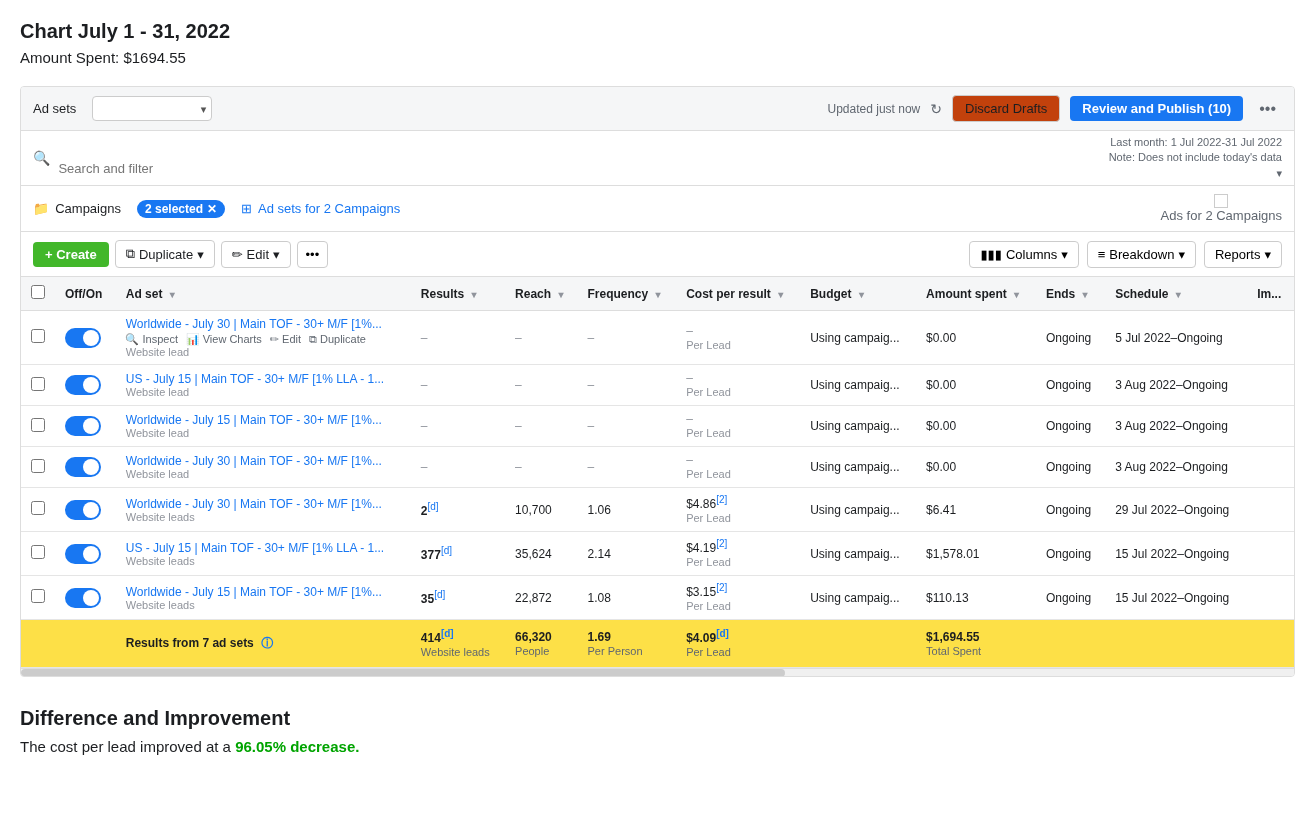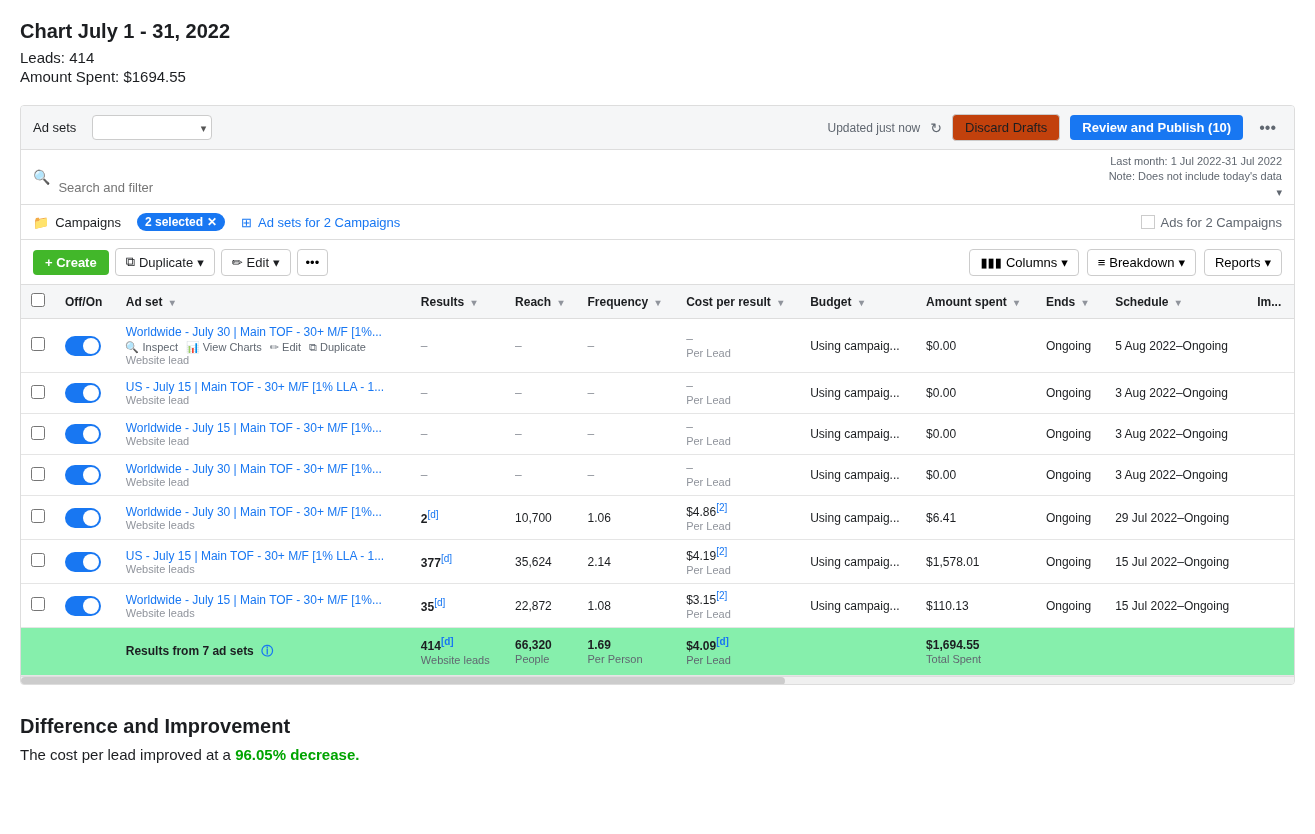--- a/index.html
+++ b/index.html
@@ -28,21 +28,21 @@
 
     .search-row { display: flex; align-items: center; justify-content: space-between; padding: 0; border-bottom: 1px solid #ddd; }
     .search-left { display: flex; align-items: center; padding: 6px 12px; gap: 8px; flex: 1; }
     .date-note-right { padding: 4px 12px; text-align: right; font-size: 11px; color: #606770; line-height: 1.4; }
 
     .nav-bar { display: flex; align-items: center; padding: 8px 12px; border-bottom: 1px solid #ddd; background: #fff; gap: 16px; }
     .nav-campaigns { display: flex; align-items: center; gap: 6px; font-size: 13px; color: #1c1e21; cursor: pointer; }
     .selected-badge { background: #1877f2; color: #fff; border-radius: 12px; padding: 2px 8px; font-size: 12px; font-weight: 600; display: flex; align-items: center; gap: 4px; }
     .badge-x { cursor: pointer; font-size: 12px; }
     .nav-adsets { display: flex; align-items: center; gap: 6px; font-size: 13px; color: #1877f2; cursor: pointer; font-weight: 500; }
-    .nav-ads { display: flex; align-items: center; gap: 6px; font-size: 13px; color: #606770; cursor: pointer; margin-left: auto; }
+    .nav-ads { display: flex; align-items: center; font-size: 13px; color: #606770; cursor: pointer; margin-left: auto; flex-direction: column; }
     .nav-checkbox { width: 14px; height: 14px; border: 1px solid #ccc; display: inline-block; }
 
     .action-bar { display: flex; align-items: center; padding: 8px 12px; border-bottom: 1px solid #ddd; background: #fff; gap: 6px; justify-content: space-between; }
     .action-bar-left { display: flex; align-items: center; gap: 6px; }
     .create-btn { background: #42b72a; color: #fff; border: none; border-radius: 4px; padding: 5px 12px; font-size: 13px; cursor: pointer; font-weight: 600; display: flex; align-items: center; gap: 4px; }
     .action-btn { border: 1px solid #ccc; background: #fff; border-radius: 4px; padding: 5px 10px; font-size: 13px; cursor: pointer; color: #1c1e21; display: flex; align-items: center; gap: 4px; }
     .ellipsis-btn { border: 1px solid #ccc; background: #fff; border-radius: 4px; padding: 5px 8px; font-size: 13px; cursor: pointer; }
     .action-bar-right { display: flex; align-items: center; gap: 8px; }
     .view-btn { border: 1px solid #ccc; background: #fff; border-radius: 4px; padding: 5px 10px; font-size: 13px; cursor: pointer; display: flex; align-items: center; gap: 4px; }
 
@@ -54,21 +54,21 @@
     tbody td { padding: 6px 10px; vertical-align: middle; font-size: 12px; color: #1c1e21; }
     .off-on-cell { display: flex; align-items: center; gap: 6px; }
     .toggle { width: 36px; height: 20px; background: #1877f2; border-radius: 10px; position: relative; cursor: pointer; flex-shrink: 0; }
     .toggle-knob { width: 16px; height: 16px; background: #fff; border-radius: 50%; position: absolute; top: 2px; right: 2px; }
     .ad-set-link { color: #1877f2; text-decoration: none; font-size: 12px; font-weight: 500; }
     .sub-label { color: #90949c; font-size: 11px; }
     .action-row { display: flex; gap: 8px; margin-top: 2px; }
     .action-link { color: #606770; font-size: 11px; text-decoration: none; display: flex; align-items: center; gap: 2px; }
     .dash { color: #90949c; }
     .results-value { font-weight: 600; }
-    .total-row td { font-weight: 600; background: #86efac; padding: 8px 10px; }
+    .total-row td { font-weight: 600; background: #fde047; padding: 8px 10px; }
     .total-label { font-weight: 600; font-size: 12px; }
     .total-sub { font-size: 11px; color: #606770; font-weight: 400; }
     
     .scrollbar-track { height: 8px; background: #f0f0f0; border-top: 1px solid #ddd; }
     .scrollbar-thumb { height: 8px; background: #ccc; border-radius: 4px; width: 60%; margin-left: 0; }
 
     .difference-section { margin-top: 30px; }
     .difference-section h2 { font-size: 20px; font-weight: 700; margin-bottom: 8px; }
     .difference-section p { font-size: 15px; margin-bottom: 4px; }
     .highlight-green { color: #00a400; font-weight: 700; }
@@ -76,21 +76,20 @@
     .checkbox-cell { width: 20px; }
     input[type="checkbox"] { width: 14px; height: 14px; cursor: pointer; }
     
     .superscript { font-size: 10px; vertical-align: super; color: #1877f2; }
   </style>
 </head>
 <body>
 
 <div class="summary-section">
   <h2>Chart July 1 - 31, 2022</h2>
-  <p>Leads: 414</p>
   <p>Amount Spent: $1694.55</p>
 </div>
 
 <div class="ad-manager">
 
   <div class="toolbar-top">
     <div class="toolbar-top-left">
       <span class="adsets-label">Ad sets</span>
       <div class="select-wrapper">
         <select class="adsets-select">
@@ -217,21 +216,21 @@
     </td>
     <td>
       <span class="dash">–</span>
     </td>
     <td>
       <span class="dash">–</span><br><span class="sub-label">Per Lead</span>
     </td>
     <td><span>Using campaig...</span></td>
     <td><span>$0.00</span></td>
     <td><span>Ongoing</span></td>
-    <td><span>5 Aug 2022–Ongoing</span></td>
+    <td><span>5 Jul 2022–Ongoing</span></td>
     <td></td>
   </tr>
           <tr>
     <td class="checkbox-cell"><input type="checkbox" style=""></td>
     <td>
       <div class="off-on-cell">
         <div class="toggle">
                   <div class="toggle-knob"></div>
                 </div>
       </div>

